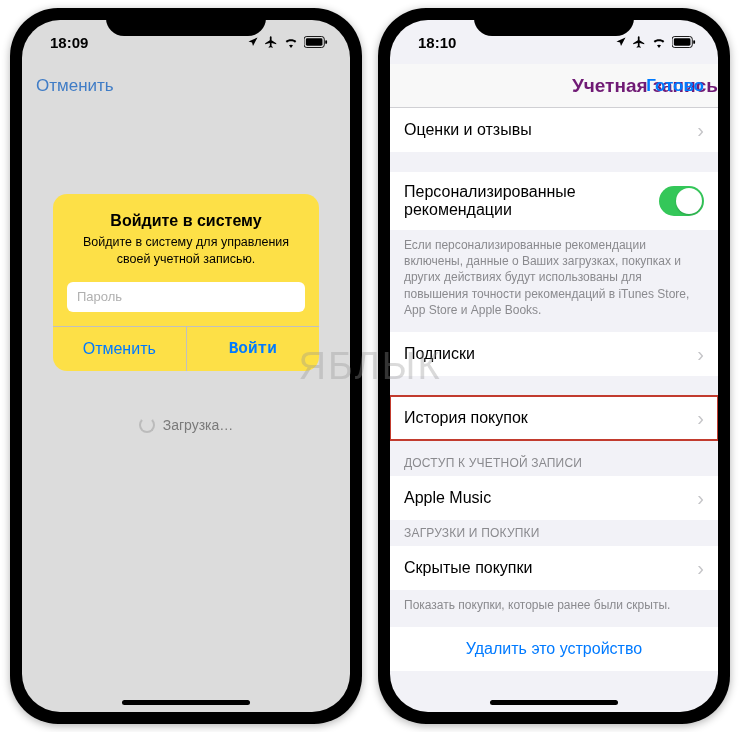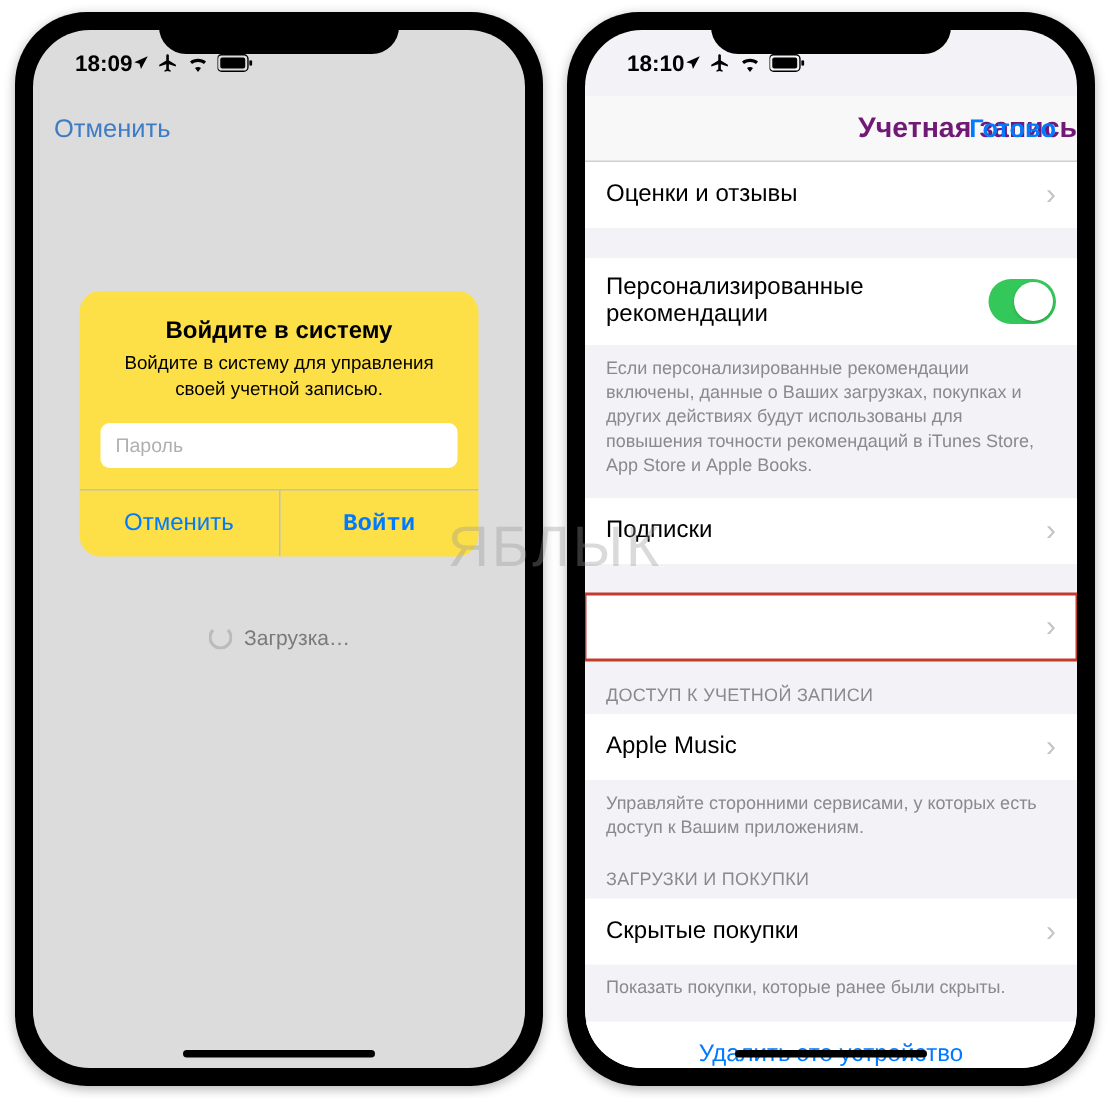--- a/index.html
+++ b/index.html
@@ -39,20 +39,21 @@
       width: 160px;
       height: 28px;
       background: #000;
       border-bottom-left-radius: 18px;
       border-bottom-right-radius: 18px;
       z-index: 10;
     }
     .status-bar {
       height: 44px;
       display: flex;
+      justify-content: space-between;
       align-items: center;
       padding: 0 22px 0 28px;
       font-size: 15px;
       font-weight: 600;
       color: #000;
     }
     .status-icons {
       display: flex;
       align-items: center;
       gap: 5px;
@@ -334,29 +335,29 @@
           </div>
       </div>
       <div class="footer-text">Если персонализированные рекомендации включены, данные о Ваших загрузках, покупках и других действиях будут использованы для повышения точности рекомендаций в iTunes Store, App Store и Apple Books.</div>
 
       <div class="cell no-sep">
         <span>Подписки</span>
         <span class="chevron">›</span>
       </div>
       <div class="group-sep"></div>
       <div class="cell no-sep highlighted">
+        <span>История покупок</span>
         <span class="chevron">›</span>
       </div>
 
       <div class="header-text">ДОСТУП К УЧЕТНОЙ ЗАПИСИ</div>
       <div class="cell no-sep">
         <span>Apple Music</span>
         <span class="chevron">›</span>
       </div>
-      <div class="footer-text">Управляйте сторонними сервисами, у которых есть доступ к Вашим приложениям.</div>
 
       <div class="header-text" style="padding-top:6px">ЗАГРУЗКИ И ПОКУПКИ</div>
       <div class="cell no-sep">
         <span>Скрытые покупки</span>
         <span class="chevron">›</span>
       </div>
       <div class="footer-text">Показать покупки, которые ранее были скрыты.</div>
 
       <div class="link-cell">Удалить это устройство</div>
 

